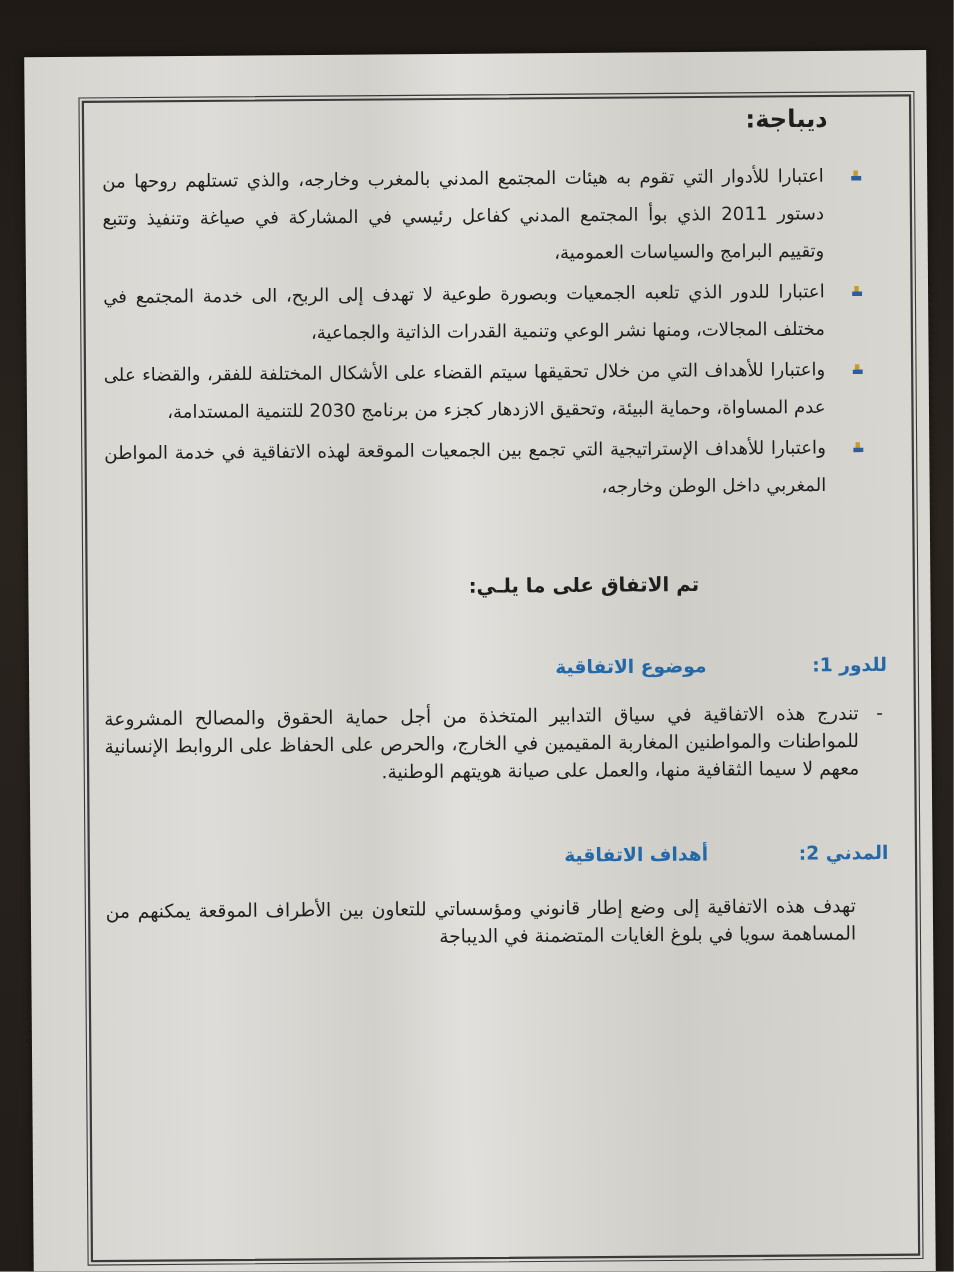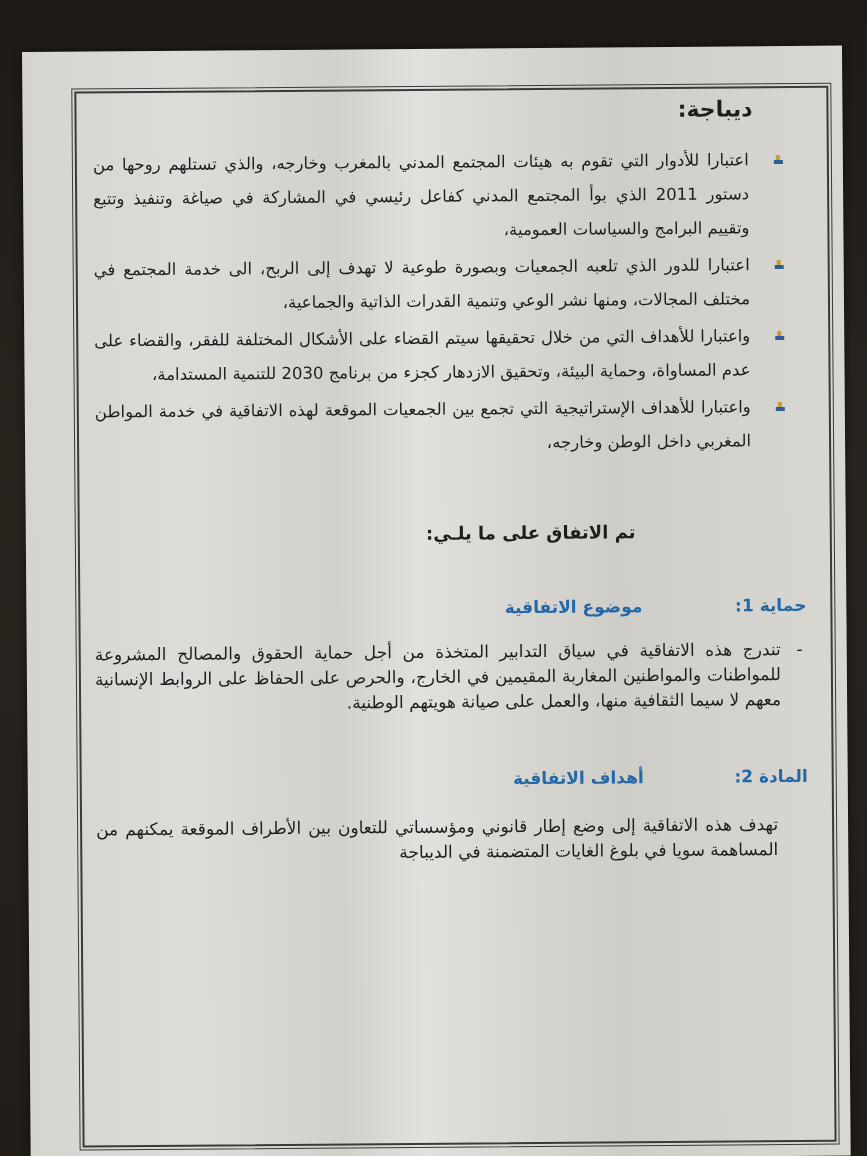--- a/index.html
+++ b/index.html
@@ -83,32 +83,32 @@
       <li>
         <span class="bullet"></span>
         <span>واعتبارا للأهداف الإستراتيجية التي تجمع بين الجمعيات الموقعة لهذه الاتفاقية في خدمة المواطن المغربي داخل الوطن وخارجه،</span>
       </li>
     </ul>
 
     <div class="agreed">تم الاتفاق على ما يلـي:</div>
 
     <section id="article-1">
       <div class="article-head">
-        <span class="num">حماية 1:</span>
+        <span class="num">للدور 1:</span>
         <span class="title">موضوع الاتفاقية</span>
       </div>
       <div class="article-body">
         <span class="dash">-</span>
         <span>تندرج هذه الاتفاقية في سياق التدابير المتخذة من أجل حماية الحقوق والمصالح المشروعة للمواطنات والمواطنين المغاربة المقيمين في الخارج، والحرص على الحفاظ على الروابط الإنسانية معهم لا سيما الثقافية منها، والعمل على صيانة هويتهم الوطنية.</span>
       </div>
     </section>
 
     <section id="article-2">
       <div class="article-head">
-        <span class="num">المادة 2:</span>
+        <span class="num">المدني 2:</span>
         <span class="title">أهداف الاتفاقية</span>
       </div>
       <div class="article-body plain">
         <span>تهدف هذه الاتفاقية إلى وضع إطار قانوني ومؤسساتي للتعاون بين الأطراف الموقعة يمكنهم من المساهمة سويا في بلوغ الغايات المتضمنة في الديباجة</span>
       </div>
     </section>
 
   </div>
 </div>
 

